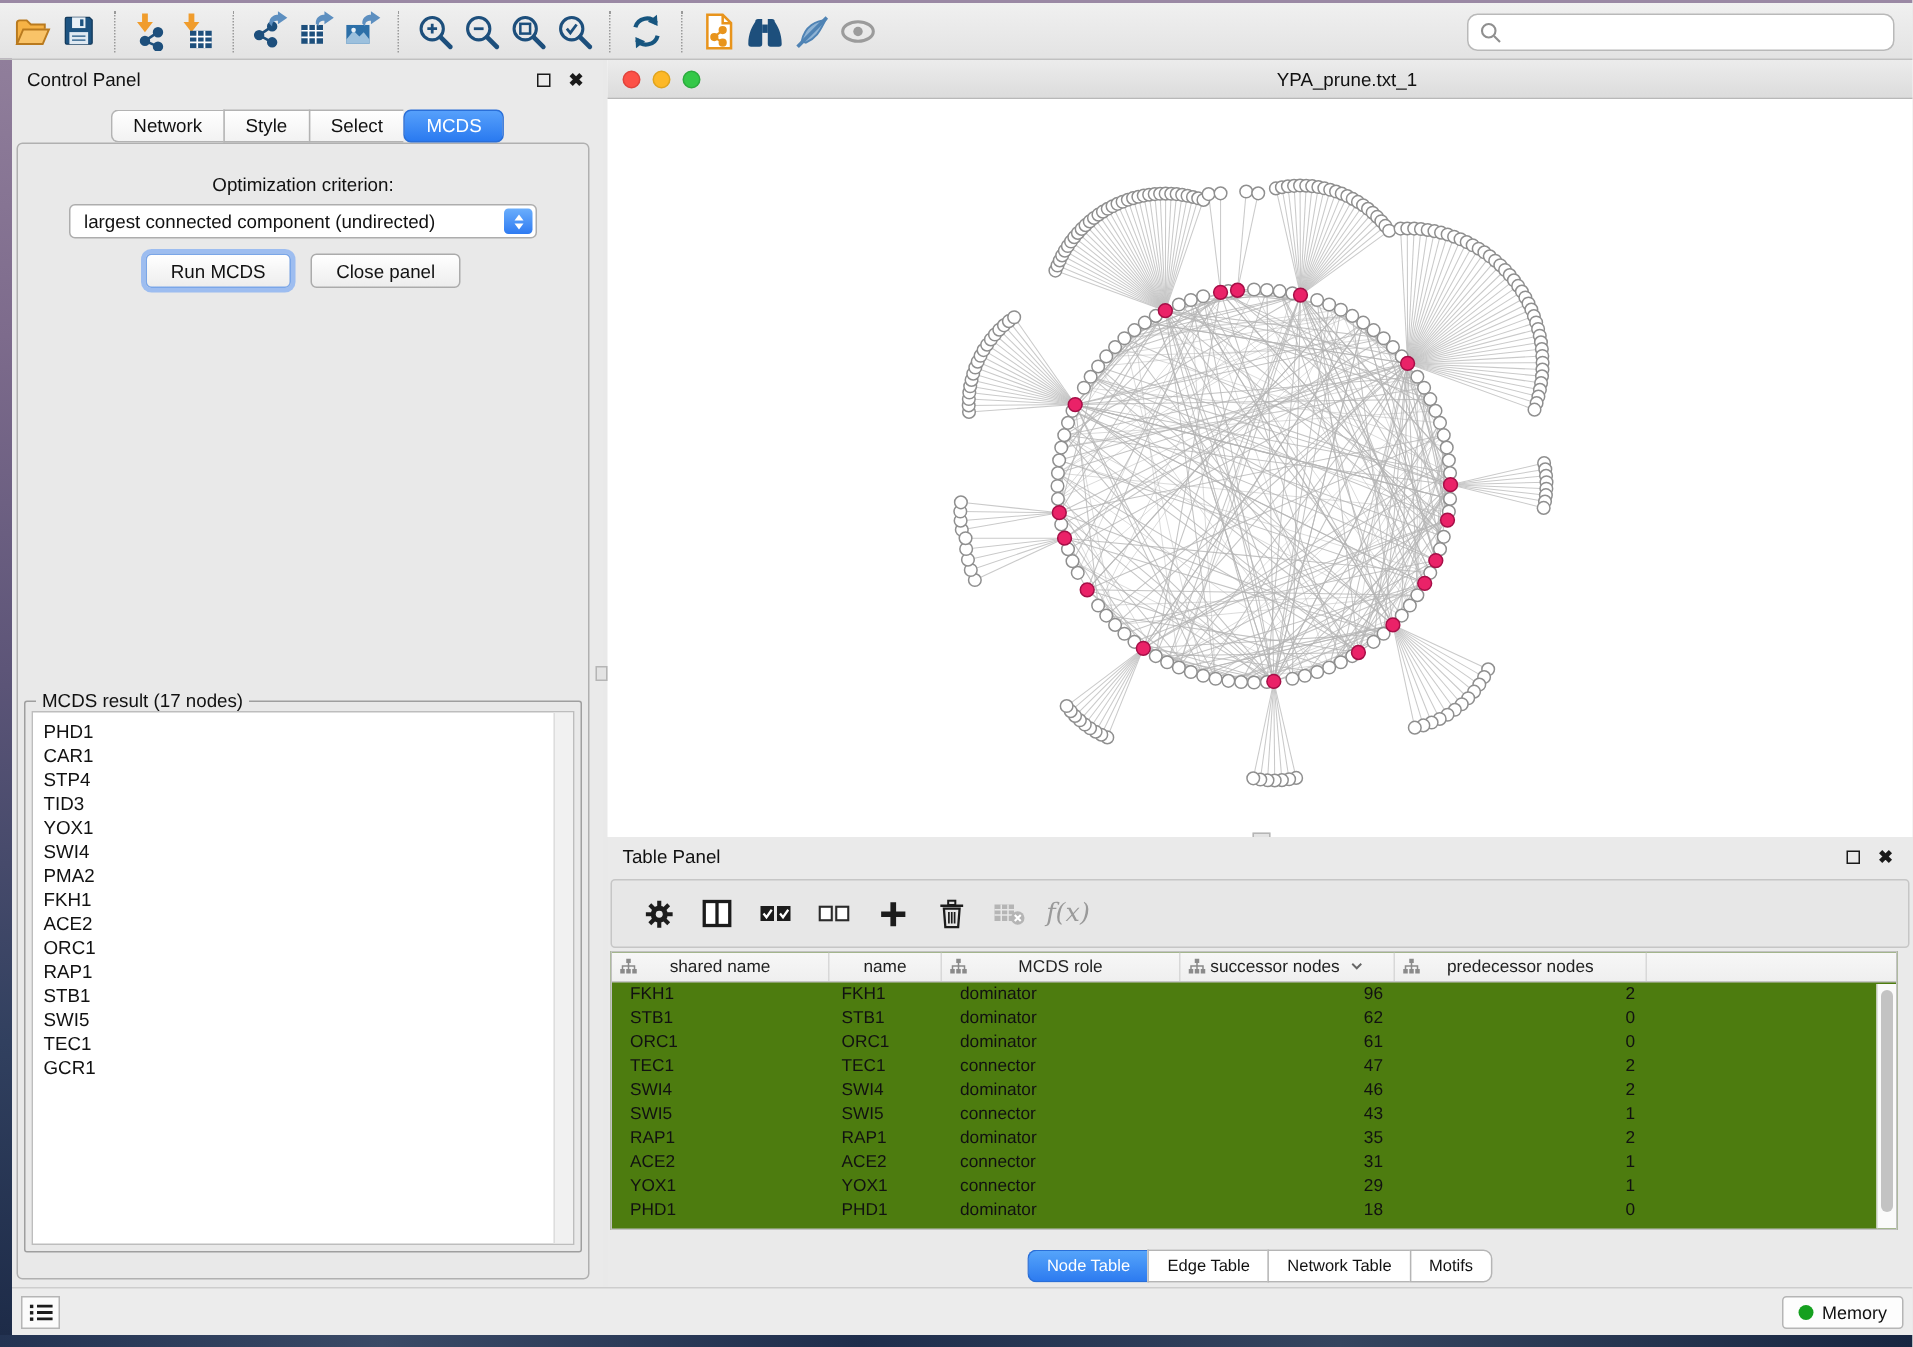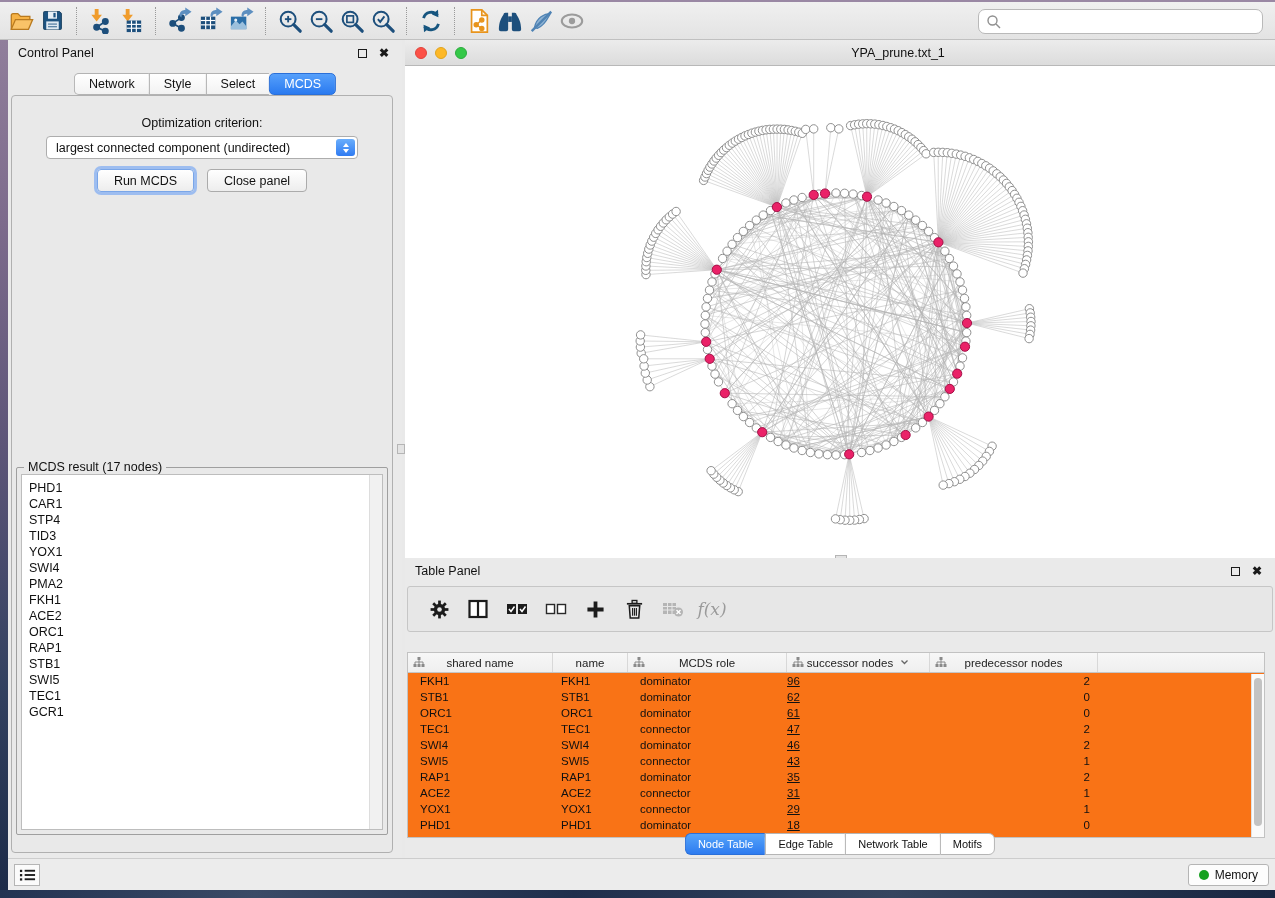--- a/index.html
+++ b/index.html
@@ -100,34 +100,34 @@
 
   
   #table-panel { position:absolute; left:405px; top:558px; width:870px; height:300px;
     background:#eaeaea; }
   #tp-toolbar { position:absolute; left:2px; top:28px; width:866px; height:46px;
     background:#e7e7e7; border:1px solid #c6c6c6; border-radius:3px;
     display:flex; align-items:center; padding-left:16px; gap:9px; }
   .tp-icon { width:30px; height:30px; display:flex; align-items:center; justify-content:center; }
   #fx-label { font-family:"DejaVu Serif", serif; font-style:italic; font-size:17px; color:#9a9a9a; }
 
-  #node-table { position:absolute; left:2px; top:94px; width:858px; height:186px;
-    background:#f97316; border:1px solid #c2c2c2; overflow:hidden; }
+  #node-table { position:absolute; left:2px; top:76px; width:858px; height:186px;
+    background:#4d7c0f; border:1px solid #c2c2c2; overflow:hidden; }
   #tbl-header { display:flex; height:20px; background:linear-gradient(#f7f7f7,#efefef);
     border-bottom:1px solid #c5c5c5; }
   .th { display:flex; align-items:center; justify-content:center; gap:5px;
     border-right:1px solid #d8d8d8; font-size:11.5px; color:#222; position:relative; }
   .th .hicon { display:flex; position:absolute; left:5px; }
   .th .sorticon { margin-left:2px; display:flex; }
   .tr { display:flex; height:16px; }
   .td { font-size:11.5px; color:#111; line-height:16px; white-space:nowrap; overflow:hidden; }
   .c1 { width:145px; } .c2 { width:75px; } .c3 { width:159px; }
   .c4 { width:143px; } .c5 { width:168px; } .cf { flex:1; border-right:none; }
   .td.c1 { padding-left:12px; } .td.c2 { padding-left:8px; } .td.c3 { padding-left:12px; }
-  .td.c4 { text-align:left; padding-right:8px;text-decoration:underline; } .td.c5 { text-align:right; padding-right:8px; }
+  .td.c4 { text-align:right; padding-right:8px; } .td.c5 { text-align:right; padding-right:8px; }
   #tbl-vscroll { position:absolute; right:0; top:21px; width:13px; bottom:0; background:#fafafa;
     border-left:1px solid #e0e0e0; }
   #tbl-thumb { position:absolute; left:2px; right:2px; top:4px; height:148px;
     background:#c3c3c3; border-radius:5px; }
 
   #tp-tabs { position:absolute; left:50%; bottom:3px; transform:translateX(-50%);
     display:flex; z-index:2; }
   .tp-tab { height:22px; padding:0 12px; font-size:11px; background:#fff;
     border:1px solid #b5b5b5; border-right:none; display:flex; align-items:center; color:#111; }
   .tp-tab:first-child { border-radius:6px 0 0 6px; }

